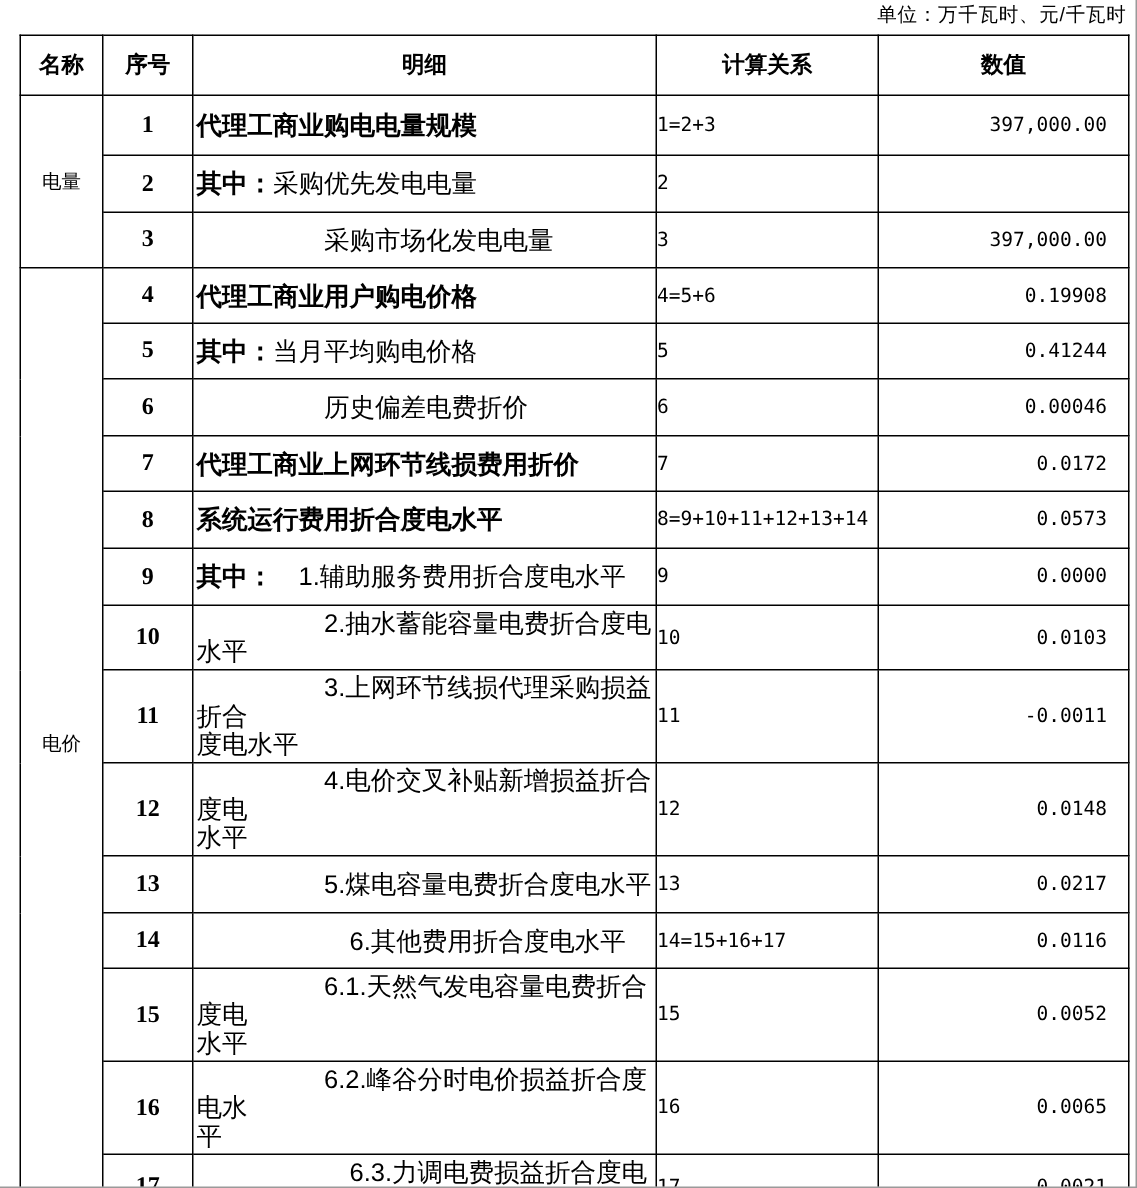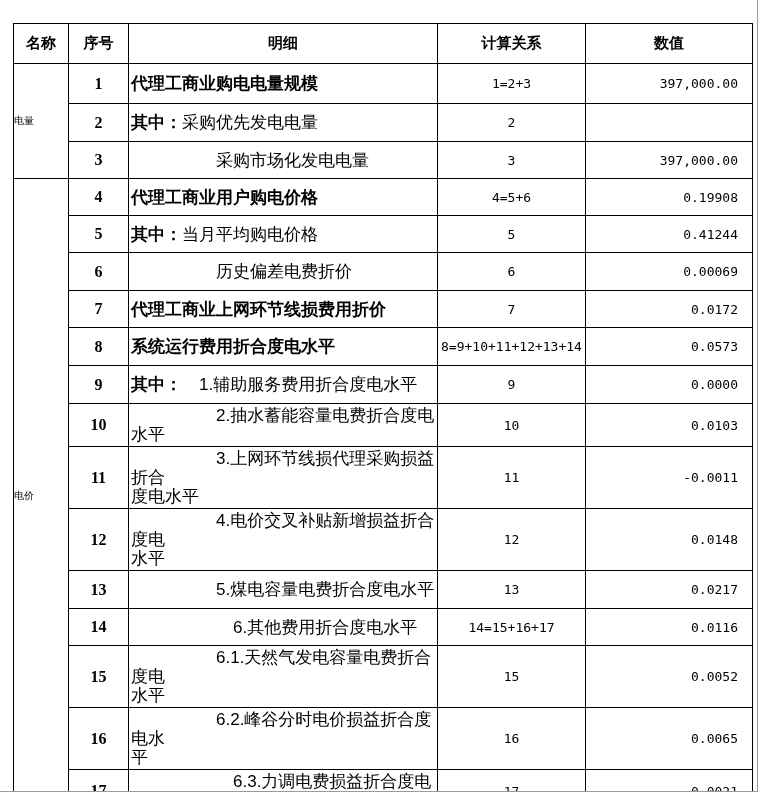--- a/index.html
+++ b/index.html
@@ -28,50 +28,50 @@
   col.w-name    { width: 55px; }
   col.w-no      { width: 60px; }
   col.w-detail  { width: 309px; }
   col.w-formula { width: 148px; }
   col.w-value   { width: 167px; }
   th, td { border: 1px solid #000; vertical-align: middle; padding: 0; overflow: hidden; }
   th {
     font-size: 15px; font-weight: bold; text-align: center;
   }
   .c-name {
-    font-size: 10px;
+    text-align: center; font-size: 13px;
   }
   .c-no {
     text-align: center;
     font-family: "Liberation Serif", serif;
     font-weight: bold; font-size: 16px;
   }
   .c-detail {
     text-align: left; padding: 2px;
     font-size: 17px; line-height: 19px;
     white-space: pre-wrap;
   }
   .c-detail .prefix { font-weight: bold; }
   tr.b .c-detail { font-weight: bold; }
   .c-formula {
-    text-align: center;
     font-family: "DejaVu Sans Mono", monospace;
     font-size: 13px;
   }
   .c-value {
     text-align: right; padding-right: 14px;
     font-family: "DejaVu Sans Mono", monospace;
     font-size: 13px;
     margin-left: 12px;
   }
 </style>
 </head>
 <body>
 
 <div class="page">
+  <div class="unit-note">单位：万千瓦时、元/千瓦时</div>
 
   <table class="main">
     <colgroup>
       <col class="w-name">
         <col class="w-no">
         <col class="w-detail">
         <col class="w-formula">
         <col class="w-value">
     </colgroup>
     <tbody>
@@ -113,21 +113,21 @@
     <tr style="height:37px">
       <td class="c-no">5</td>
       <td class="c-detail"><span class="prefix">其中：</span><span>当月平均购电价格</span></td>
       <td class="c-formula">5</td>
       <td class="c-value">0.41244</td>
     </tr>
     <tr style="height:38px">
       <td class="c-no">6</td>
       <td class="c-detail"><span class="prefix"></span><span>　　　　　历史偏差电费折价</span></td>
       <td class="c-formula">6</td>
-      <td class="c-value">0.00069</td>
+      <td class="c-value">0.00046</td>
     </tr>
     <tr class="b" style="height:37px">
       <td class="c-no">7</td>
       <td class="c-detail"><span class="prefix"></span><span>代理工商业上网环节线损费用折价</span></td>
       <td class="c-formula">7</td>
       <td class="c-value">0.0172</td>
     </tr>
     <tr class="b" style="height:38px">
       <td class="c-no">8</td>
       <td class="c-detail"><span class="prefix"></span><span>系统运行费用折合度电水平</span></td>

